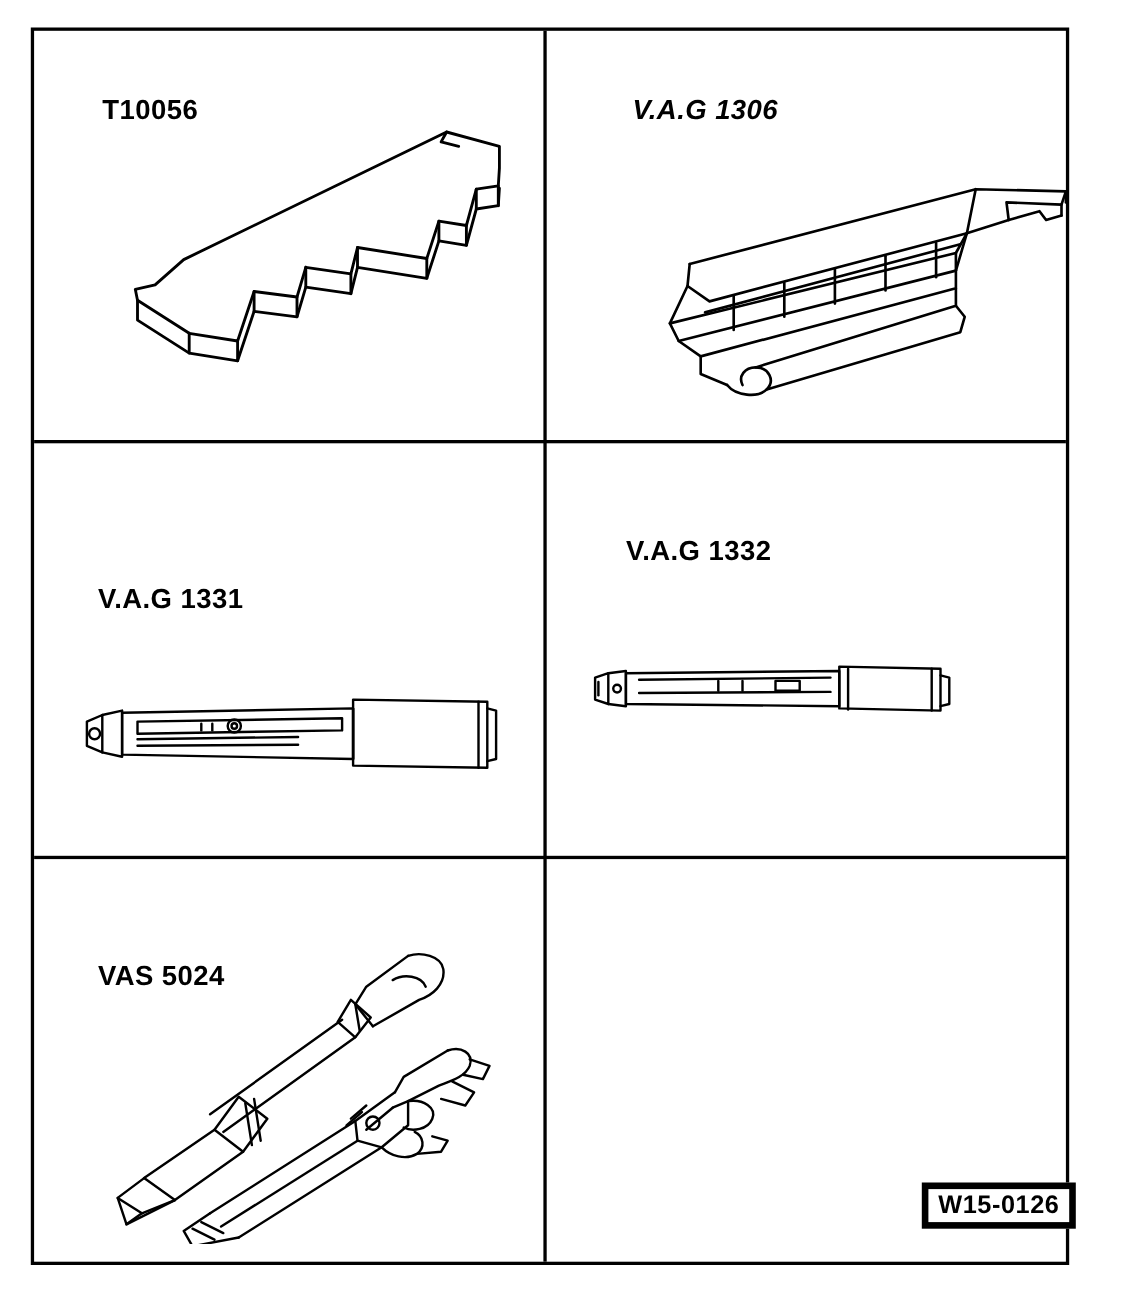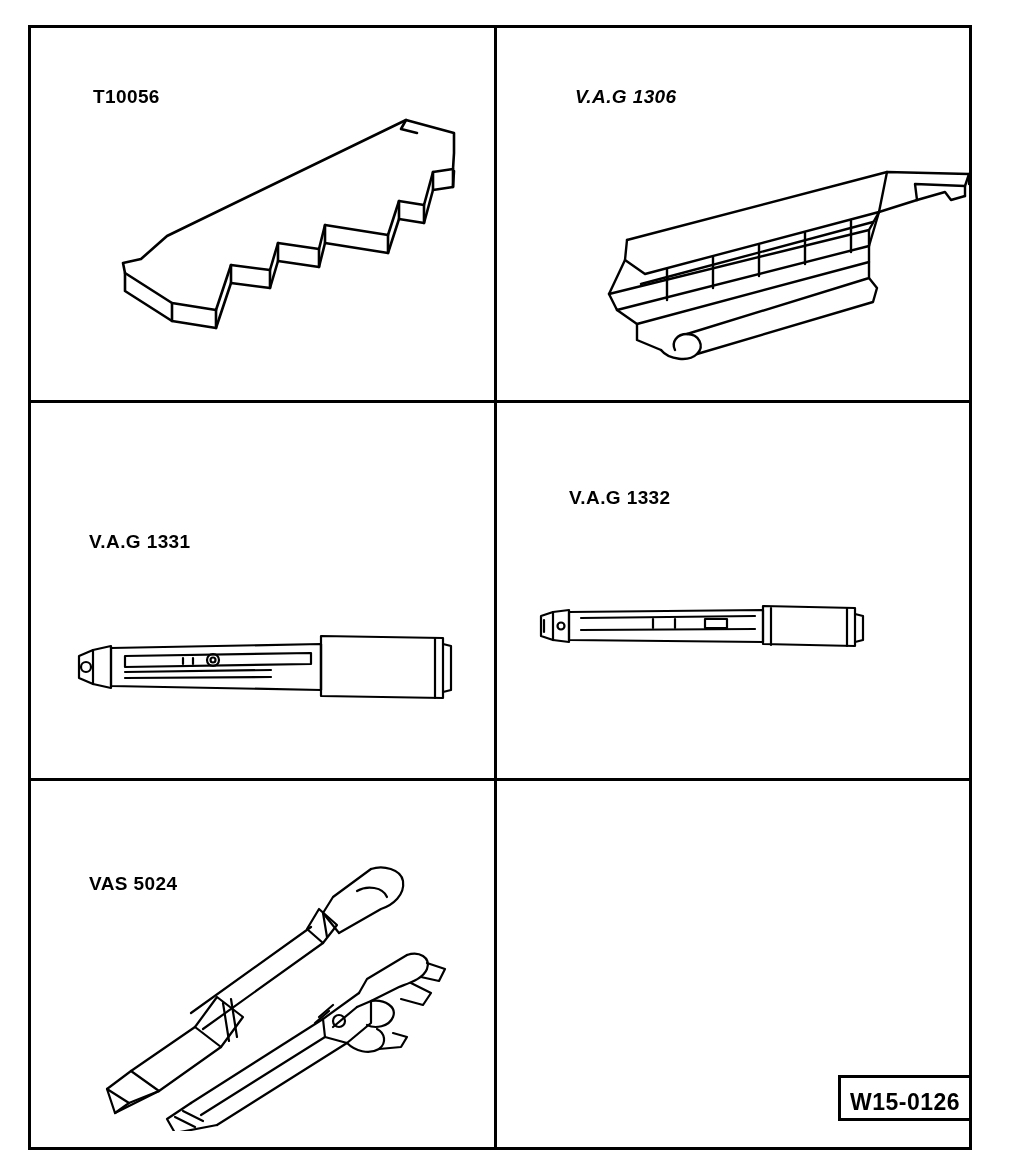--- a/index.html
+++ b/index.html
@@ -41,36 +41,36 @@
     left: 0;
     height: 3px;
     background: #000000;
   }
   .cell {
     position: absolute;
     box-sizing: border-box;
   }
   .cell-label {
     position: absolute;
-    font-size: 19px;
+    font-size: 25px;
     font-weight: bold;
     color: #000000;
     letter-spacing: 0.4px;
     white-space: nowrap;
   }
   .art {
     position: absolute;
     left: 0;
     top: 0;
   }
   .code-box {
     position: absolute;
-    border: 3px solid #000000;
+    border: 6px solid #000000;
     background: #ffffff;
-    padding: 13px 9px 4px 9px;
+    padding: 3px 9px 4px 9px;
     box-sizing: border-box;
   }
   .code-text {
     font-size: 23px;
     font-weight: bold;
     letter-spacing: 0.5px;
     color: #000000;
     line-height: 1;
     white-space: nowrap;
   }

